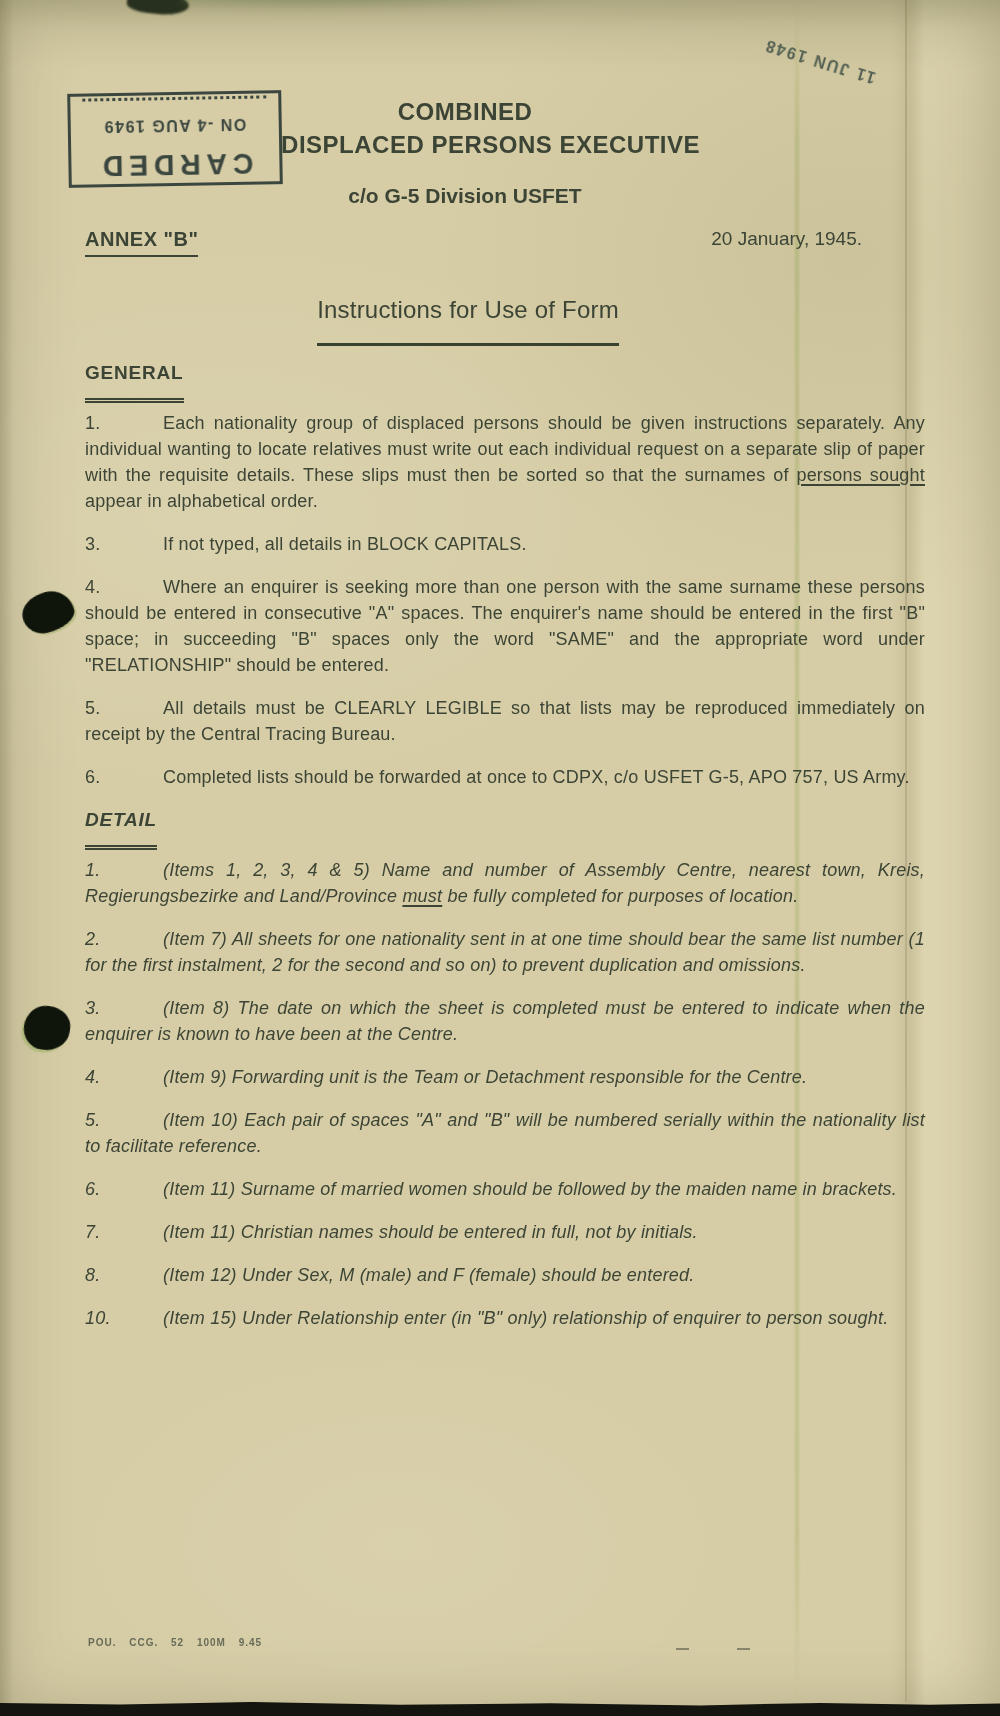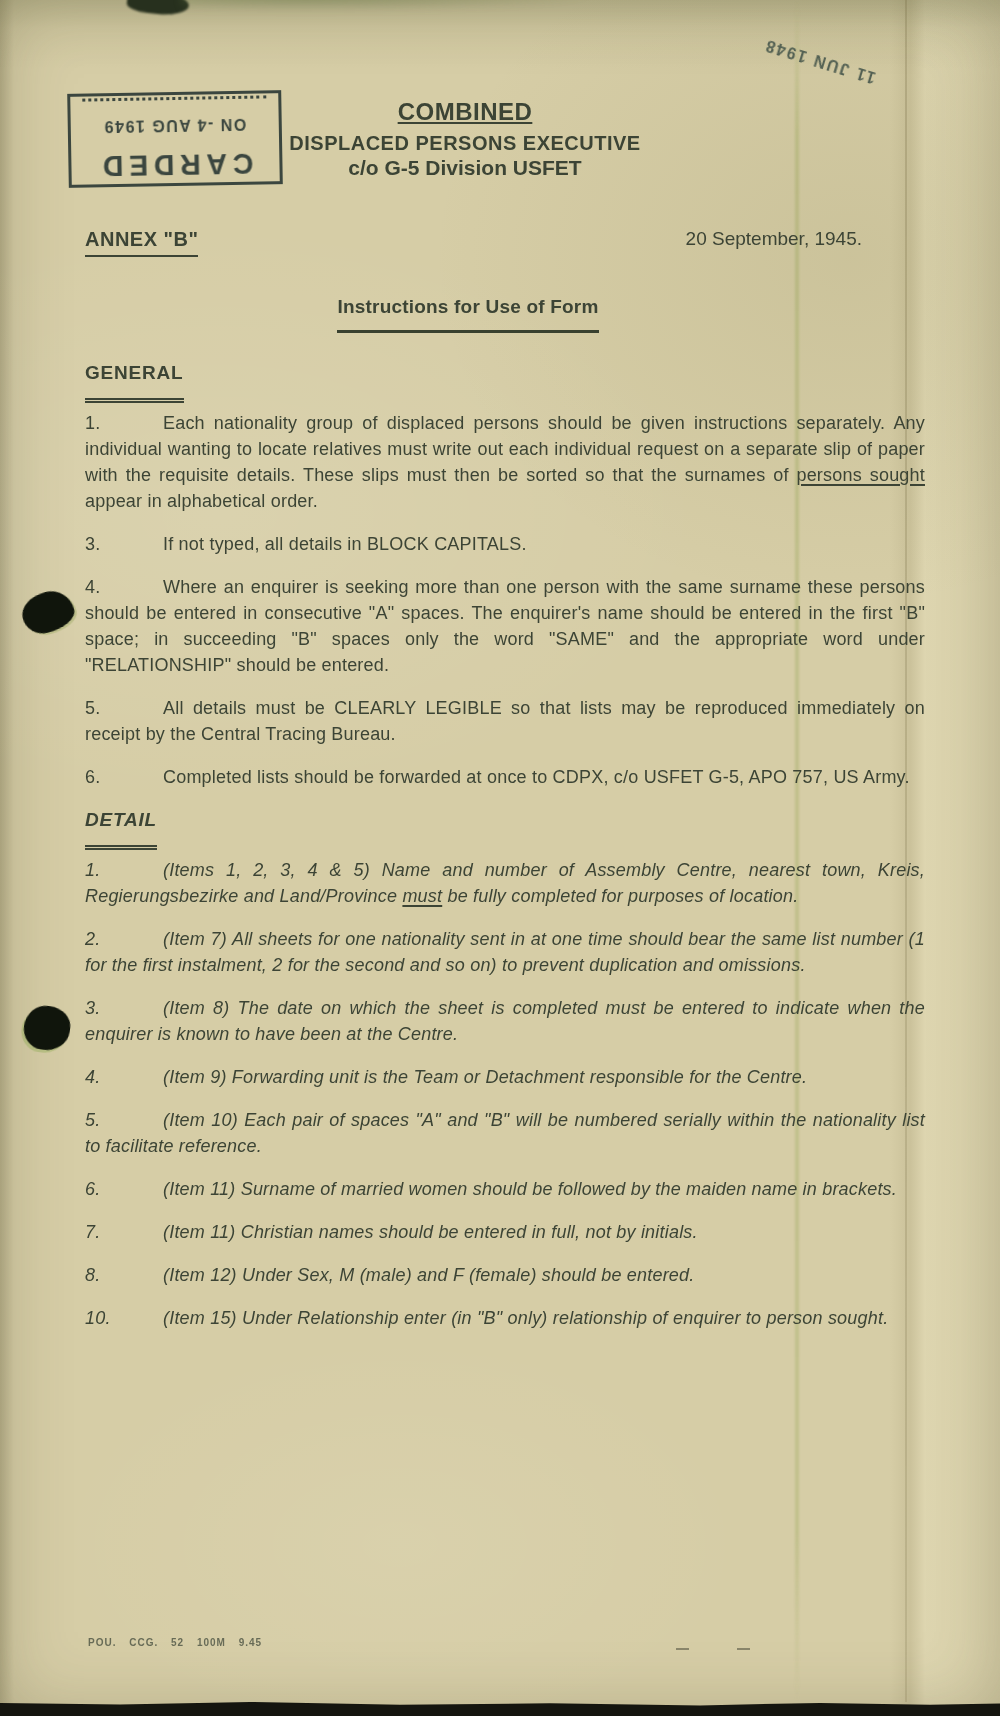--- a/index.html
+++ b/index.html
@@ -37,28 +37,28 @@
   
   .carded{position:absolute;left:68px;top:92px;width:214px;height:94px;border:3px solid #2e3b37;transform:rotate(-1deg);color:#2e3b37;filter:blur(.3px);opacity:.92;box-sizing:border-box;}
   .carded-inner{position:absolute;inset:0;transform:rotate(180deg);display:flex;flex-direction:column;justify-content:space-between;align-items:center;padding:3px 6px 2px 6px;box-sizing:border-box;}
   .carded-big{font-weight:bold;font-size:30px;letter-spacing:6px;transform:scaleX(.95);line-height:1;}
   .carded-date{font-weight:bold;font-size:16px;letter-spacing:1.5px;line-height:1;}
   .carded-dots{width:94%;border-top:3px dotted #2e3b37;height:0;}
   
   .datestamp{position:absolute;left:735px;top:52px;width:170px;text-align:center;transform:rotate(197deg);font-size:16px;font-weight:bold;letter-spacing:2px;color:#3e4f46;opacity:.85;filter:blur(.4px);}
   
   .org{position:absolute;left:230px;top:100px;width:470px;text-align:center;line-height:1.0;}
-  .org-l1{font-size:24px;font-weight:bold;letter-spacing:.5px;text-decoration:underline;}
-  .org-l2{font-size:20px;font-weight:bold;letter-spacing:.5px;margin-top:9px;}
-  .org-l3{font-size:21px;font-weight:bold;margin-top:4px;}
+  .org-l1{font-size:24px;font-weight:bold;letter-spacing:.5px;}
+  .org-l2{font-size:24px;font-weight:bold;letter-spacing:.5px;margin-top:9px;text-align:right;}
+  .org-l3{font-size:21px;font-weight:bold;margin-top:28px;}
   .annex-row{position:absolute;left:85px;top:228px;width:777px;display:flex;justify-content:space-between;align-items:flex-start;}
   .annex{font-size:20px;font-weight:bold;border-bottom:2px solid #3c4435;padding-bottom:4px;letter-spacing:.5px;}
   .date{font-size:19px;}
   .doc-title-wrap{position:absolute;left:0;top:296px;width:936px;text-align:center;}
-  .doc-title{display:inline-block;font-size:19px;font-weight:bold;border-bottom:3px solid #39412f;padding-bottom:12px;letter-spacing:.2px;}
+  .doc-title{display:inline-block;font-size:24px;font-weight:normal;border-bottom:3px solid #39412f;padding-bottom:19px;letter-spacing:.2px;}
   
   .content{position:absolute;left:85px;top:360px;width:852px;font-size:18px;line-height:26px;letter-spacing:.2px;}
   .sec-head-wrap{margin:0 0 24px 0;}
   .section + .section{margin-top:6px;font-style:italic;}
   .sec-head{font-size:19px;font-weight:bold;letter-spacing:.8px;border-bottom:5px double #3c4435;padding-bottom:15px;}
   .content p{margin:0 12px 17px 0;text-align:justify;text-justify:inter-word;}
   .num{display:inline-block;width:78px;}
   .content u{text-underline-offset:3px;text-decoration-thickness:1.5px;}
   
   .imprint{position:absolute;left:88px;top:1637px;font-size:10px;letter-spacing:1px;word-spacing:9px;color:#4c5343;font-weight:bold;opacity:.8;}
@@ -90,21 +90,21 @@
   <div class="datestamp">11 JUN 1948</div>
 
   <div class="org">
     <div class="org-l1">COMBINED</div>
     <div class="org-l2">DISPLACED PERSONS EXECUTIVE</div>
     <div class="org-l3">c/o G-5 Division USFET</div>
   </div>
 
   <div class="annex-row">
     <span class="annex">ANNEX "B"</span>
-    <span class="date">20 September, 1945.</span>
+    <span class="date">20 January, 1945.</span>
   </div>
 
   <div class="doc-title-wrap">
     <span class="doc-title">Instructions for Use of Form</span>
   </div>
 
   <div class="content">
       <div class="section">
         <div class="sec-head-wrap"><span class="sec-head">GENERAL</span></div>
         <p><span class="num">1.</span><span>Each nationality group of displaced persons should be given instructions separately. Any individual wanting to locate relatives must write out each individual request on a separate slip of paper with the requisite details. These slips must then be sorted so that the surnames of </span><u>persons sought</u><span> appear in alphabetical order.</span></p>

